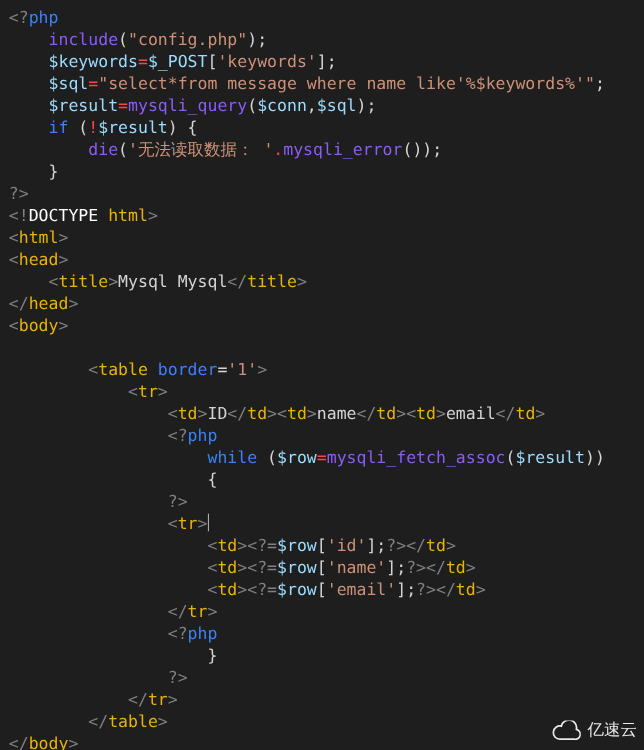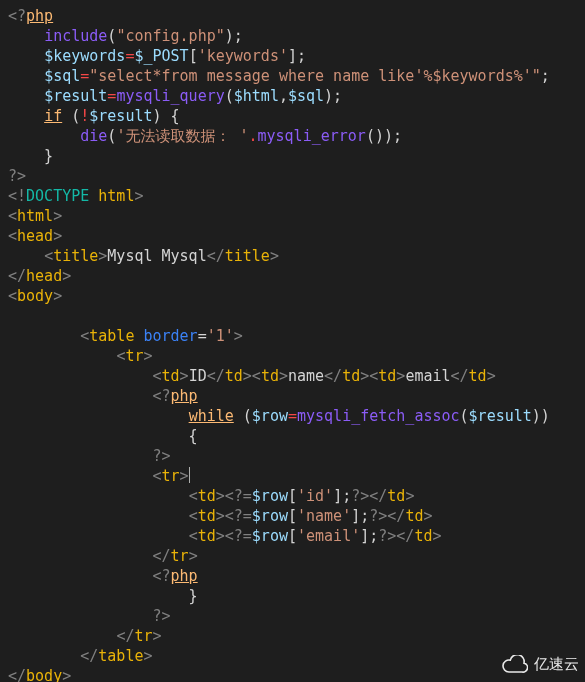--- a/index.html
+++ b/index.html
@@ -14,28 +14,28 @@
     height: 682px;
     overflow: hidden;
     position: relative;
   }
   pre {
     margin: 0;
     padding: 6px 8px;
     white-space: pre;
   }
   .t-default { color: #d4d4d4; }
-  .t-keyword { color: #fdba74; text-decoration: underline; }     
+  .t-keyword { color: #3b82f6; }     
   .t-func    { color: #8b5cf6; }     
   .t-string  { color: #ce9178; }     
   .t-var     { color: #9cdcfe; }     
   .t-tag     { color: #eab308; }     
   .t-attr    { color: #3b82f6; }     
   .t-punct   { color: #808080; }     
-  .t-doctype { color: #14b8a6; }
+  .t-doctype { color: #ffffff; }
   .t-red     { color: #f44747; }
   .cursor {
     display:inline-block;
     width:1px;
     height:16px;
     background:#aeafad;
     vertical-align:-2px;
   }
   .watermark {
     position: absolute;
@@ -52,21 +52,21 @@
   }
   .watermark svg { display:block; }
 </style>
 </head>
 <body>
 
 <pre id="code"><span><span class="t-punct">&lt;?</span><span class="t-keyword">php</span></span>
 <span><span class="t-default">    </span><span class="t-func">include</span><span class="t-default">(</span><span class="t-string">"config.php"</span><span class="t-default">);</span></span>
 <span><span class="t-default">    </span><span class="t-var">$keywords</span><span class="t-red">=</span><span class="t-var">$_POST</span><span class="t-default">[</span><span class="t-string">'keywords'</span><span class="t-default">];</span></span>
 <span><span class="t-default">    </span><span class="t-var">$sql</span><span class="t-red">=</span><span class="t-string">"select*from message where name like'%$keywords%'"</span><span class="t-default">;</span></span>
-<span><span class="t-default">    </span><span class="t-var">$result</span><span class="t-red">=</span><span class="t-func">mysqli_query</span><span class="t-default">(</span><span class="t-var">$html</span><span class="t-default">,</span><span class="t-var">$sql</span><span class="t-default">);</span></span>
+<span><span class="t-default">    </span><span class="t-var">$result</span><span class="t-red">=</span><span class="t-func">mysqli_query</span><span class="t-default">(</span><span class="t-var">$conn</span><span class="t-default">,</span><span class="t-var">$sql</span><span class="t-default">);</span></span>
 <span><span class="t-default">    </span><span class="t-keyword">if</span><span class="t-default"> (</span><span class="t-red">!</span><span class="t-var">$result</span><span class="t-default">) {</span></span>
 <span><span class="t-default">        </span><span class="t-func">die</span><span class="t-default">(</span><span class="t-string">'无法读取数据： '</span><span class="t-red">.</span><span class="t-func">mysqli_error</span><span class="t-default">());</span></span>
 <span><span class="t-default">    }</span></span>
 <span><span class="t-punct">?&gt;</span></span>
 <span><span class="t-punct">&lt;!</span><span class="t-doctype">DOCTYPE</span><span class="t-default"> </span><span class="t-tag">html</span><span class="t-punct">&gt;</span></span>
 <span><span class="t-punct">&lt;</span><span class="t-tag">html</span><span class="t-punct">&gt;</span></span>
 <span><span class="t-punct">&lt;</span><span class="t-tag">head</span><span class="t-punct">&gt;</span></span>
 <span><span class="t-default">    </span><span class="t-punct">&lt;</span><span class="t-tag">title</span><span class="t-punct">&gt;</span><span class="t-default">Mysql Mysql</span><span class="t-punct">&lt;/</span><span class="t-tag">title</span><span class="t-punct">&gt;</span></span>
 <span><span class="t-punct">&lt;/</span><span class="t-tag">head</span><span class="t-punct">&gt;</span></span>
 <span><span class="t-punct">&lt;</span><span class="t-tag">body</span><span class="t-punct">&gt;</span></span>

